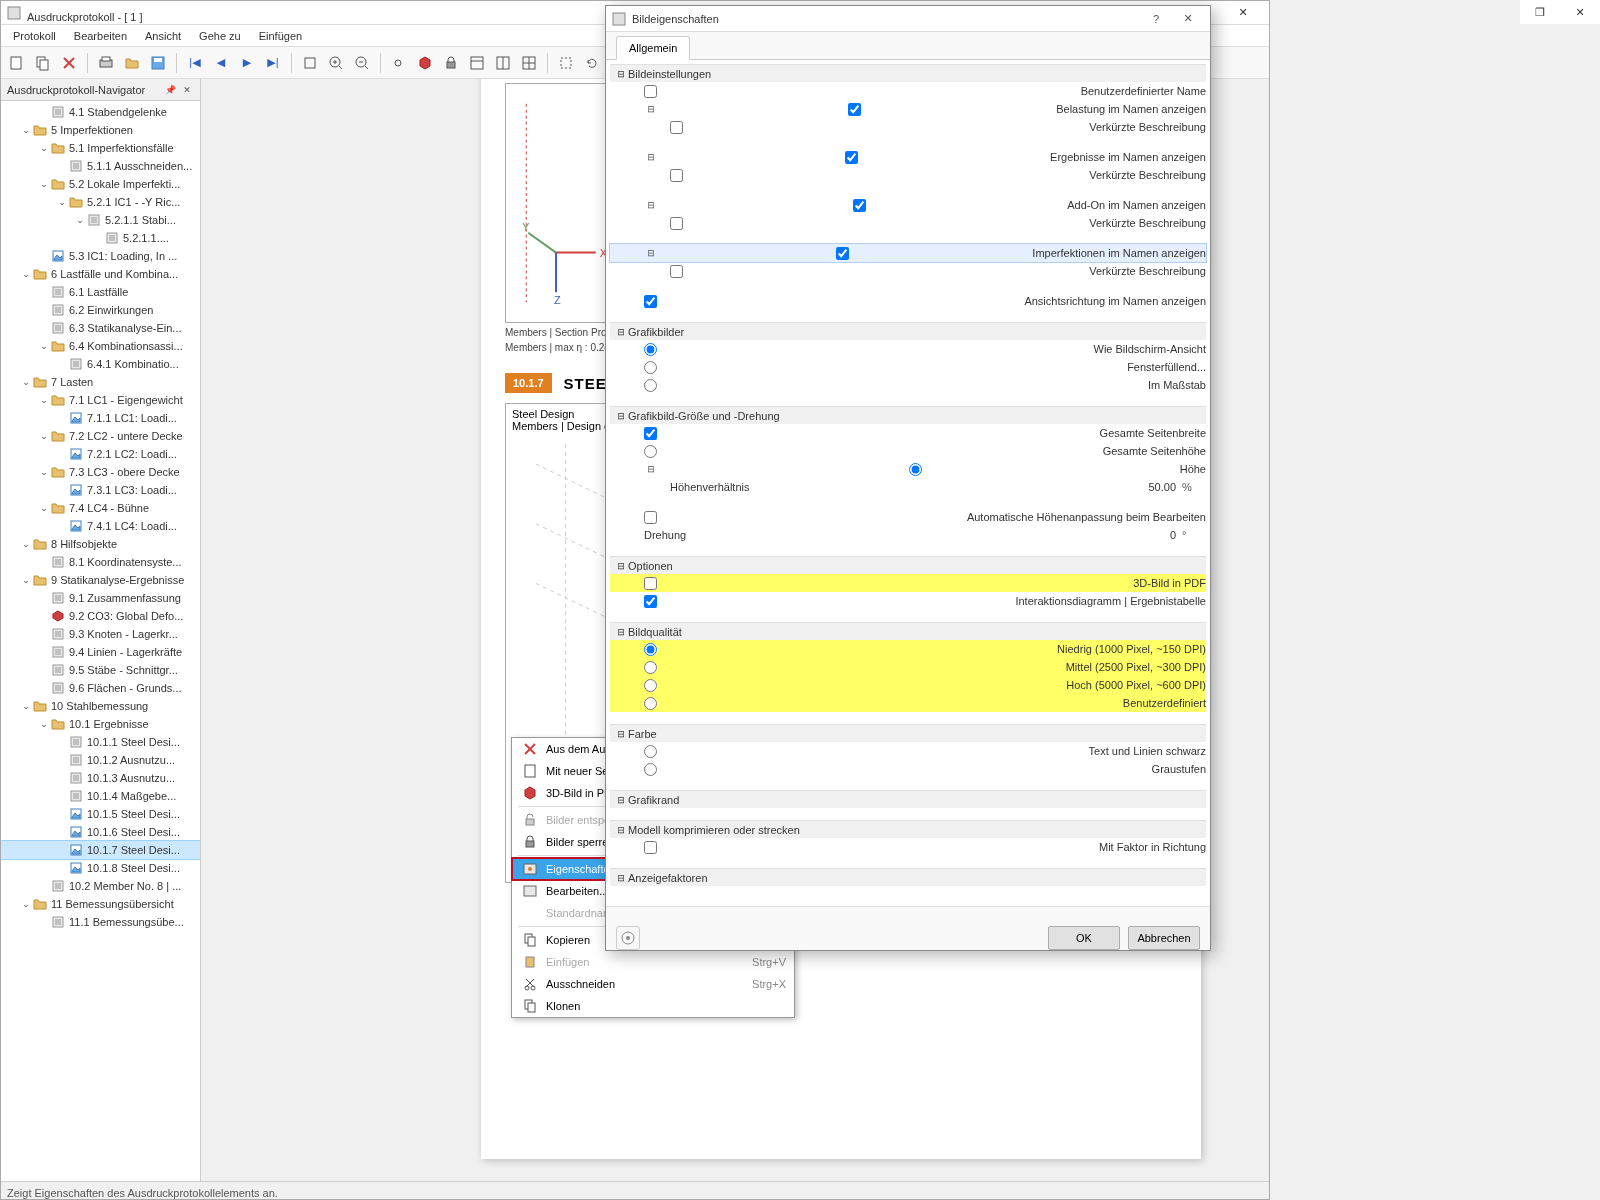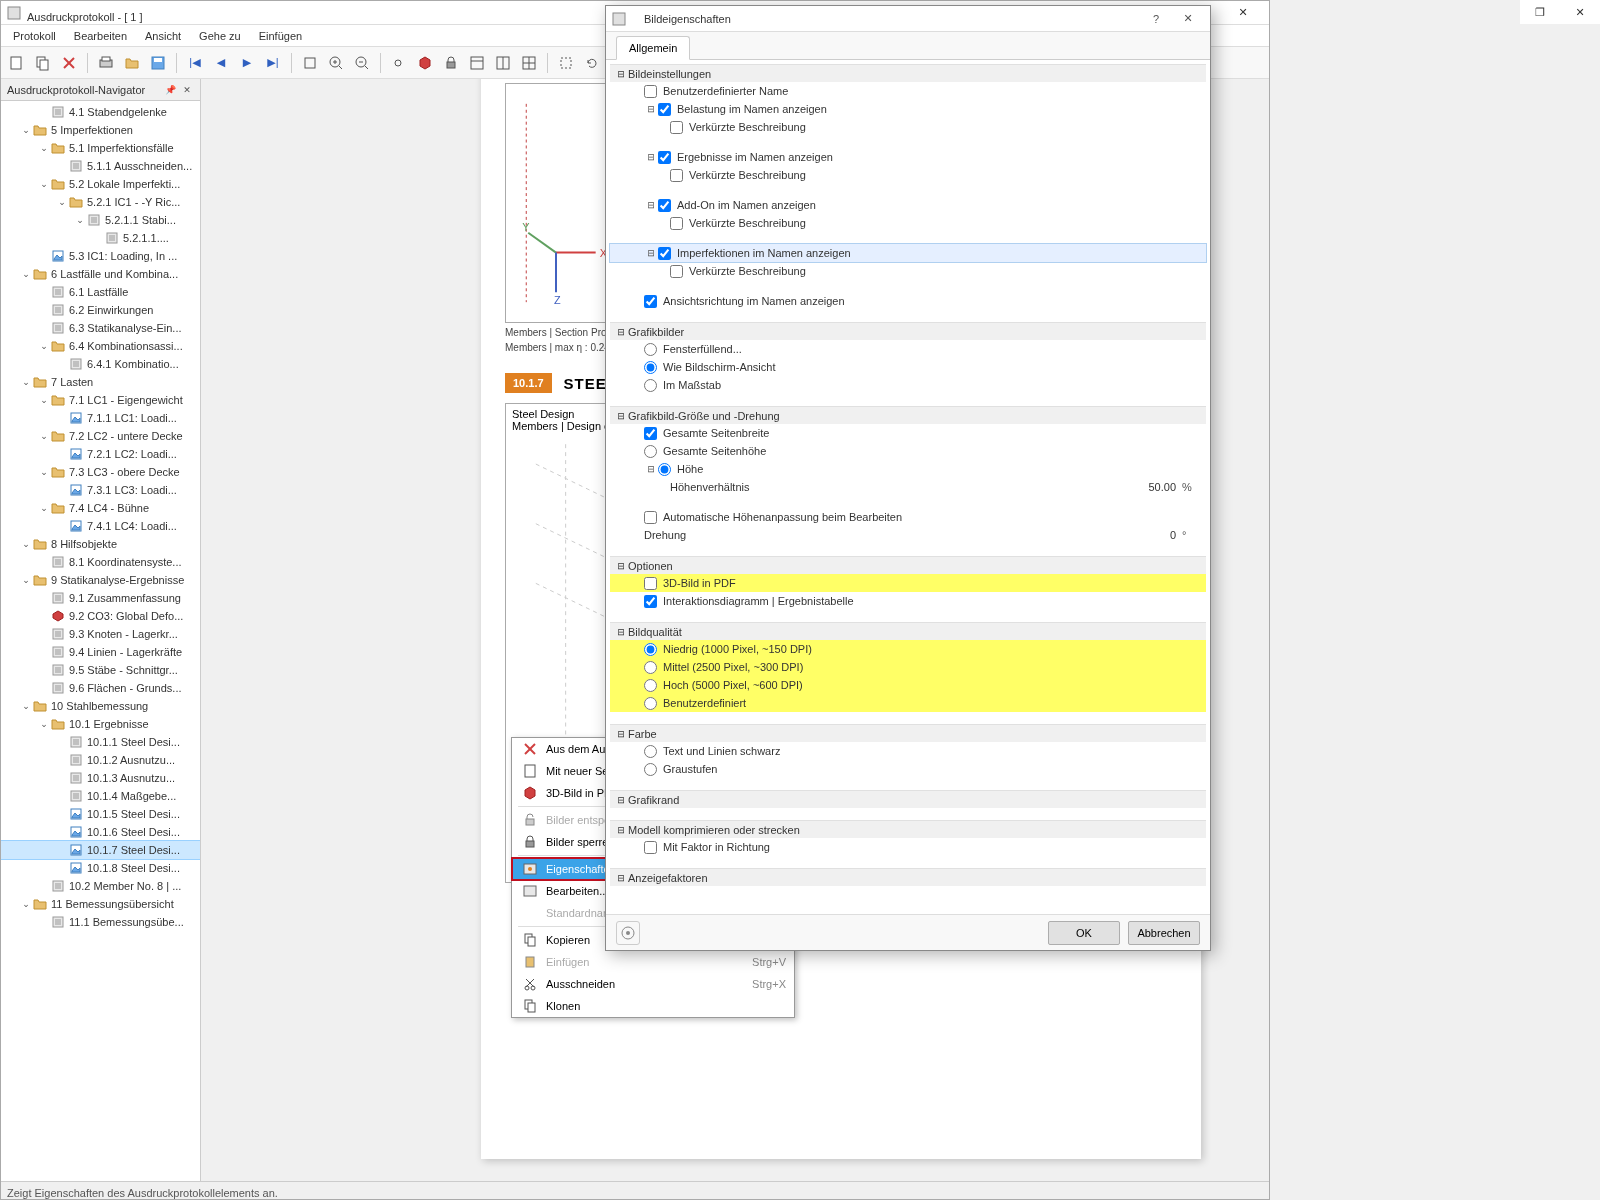--- a/index.html
+++ b/index.html
@@ -57,35 +57,35 @@
 .ctx-label { flex: 1; }
 .ctx-shortcut { color: #888; margin-left: 12px; }
 .ctx-sep { height: 1px; background: #ddd; margin: 2px 6px; }
 
 .statusbar { height: 18px; background: #f0f0f0; border-top: 1px solid #ccc; display: flex; align-items: flex-end; padding: 0 6px; color: #555; font-size: 10px; }
 
 
 .dlg { position: absolute; left: 605px; top: 5px; width: 606px; height: 946px; background: #fff; border: 1px solid #888; box-shadow: 4px 4px 16px rgba(0,0,0,0.3); z-index: 100; display: flex; flex-direction: column; }
 .dlg-title { height: 26px; display: flex; align-items: center; padding: 0 6px; border-bottom: 1px solid #ddd; }
 .dlg-title .icon { width: 14px; height: 14px; margin-right: 6px; }
-.dlg-title .title { flex: 1; color: #333; margin-left: 12px; }
+.dlg-title .title { flex: 1; color: #333; }
 .dlg-title .btn { width: 32px; height: 24px; display: flex; align-items: center; justify-content: center; color: #555; }
 .dlg-tabs { height: 28px; display: flex; align-items: flex-end; padding: 0 10px; background: #f8f8f8; border-bottom: 1px solid #ccc; }
 .dlg-tab { padding: 5px 12px; background: #fff; border: 1px solid #ccc; border-bottom: 1px solid #fff; border-radius: 3px 3px 0 0; position: relative; top: 1px; }
 .dlg-body { flex: 1; overflow-y: auto; padding: 4px; background: #fff; }
 .group-header { display: flex; align-items: center; height: 18px; background: #f0f0f0; padding-left: 4px; color: #333; border-top: 1px solid #e0e0e0; }
 .group-header .exp { width: 14px; text-align: center; font-size: 9px; }
-.opt-row { display: flex; align-items: center; height: 18px; padding-left: 34px; color: #333; }
+.opt-row { display: flex; align-items: center; height: 18px; padding-left: 34px; color: #333; justify-content: space-between; }
 .opt-row.selected { background: #e5efff; outline: 1px solid #b0d0f0; }
 .opt-row.hi { background: #ffff66; }
 .opt-row .exp { width: 14px; text-align: center; font-size: 9px; color: #555; }
 .chk, .rad { width: 13px; height: 13px; margin-right: 6px; flex-shrink: 0; }
 .opt-row .val { margin-left: auto; margin-right: 6px; color: #333; text-align: right; width: 60px; }
 .opt-row .unit { width: 20px; color: #555; margin-right: 4px; }
-.dlg-footer { height: 36px; display: flex; align-items: center; justify-content: flex-end; padding: 0 10px; gap: 8px; border-top: 1px solid #ddd; background: #f8f8f8; }
+.dlg-footer { height: 44px; display: flex; align-items: flex-end; justify-content: flex-end; padding: 0 10px; gap: 8px; border-top: 1px solid #ddd; background: #f8f8f8; }
 .dlg-footer .help { margin-right: auto; width: 24px; height: 24px; display: flex; align-items: center; justify-content: center; border: 1px solid #ccc; border-radius: 3px; }
 .dlg-btn { min-width: 72px; height: 24px; border: 1px solid #adadad; background: #e1e1e1; border-radius: 2px; display: flex; align-items: center; justify-content: center; }
 
 
 .extra-winbtns { position: absolute; right: 0; top: 0; display: flex; z-index: 200; }
 
 svg { display: block; }
 </style>
 </head>
 <body>
@@ -957,26 +957,26 @@
         <input type="checkbox" class="chk" checked="" style="">
         <span>Ansichtsrichtung im Namen anzeigen</span>
       </div>
     <div style="height:12px;"></div>
 
     <div class="group-header">
         <span class="exp">⊟</span>
         <span>Grafikbilder</span>
       </div>
     <div class="opt-row">
+        <input type="radio" class="rad" name="grafik" checked="" style="">
+        <span>Wie Bildschirm-Ansicht</span>
+      </div>
+    <div class="opt-row">
         <input type="radio" class="rad" name="grafik" style="">
         <span>Fensterfüllend...</span>
-      </div>
-    <div class="opt-row">
-        <input type="radio" class="rad" name="grafik" checked="" style="">
-        <span>Wie Bildschirm-Ansicht</span>
       </div>
     <div class="opt-row">
         <input type="radio" class="rad" name="grafik" style="">
         <span>Im Maßstab</span>
       </div>
     <div style="height:12px;"></div>
 
     <div class="group-header">
         <span class="exp">⊟</span>
         <span>Grafikbild-Größe und -Drehung</span>

